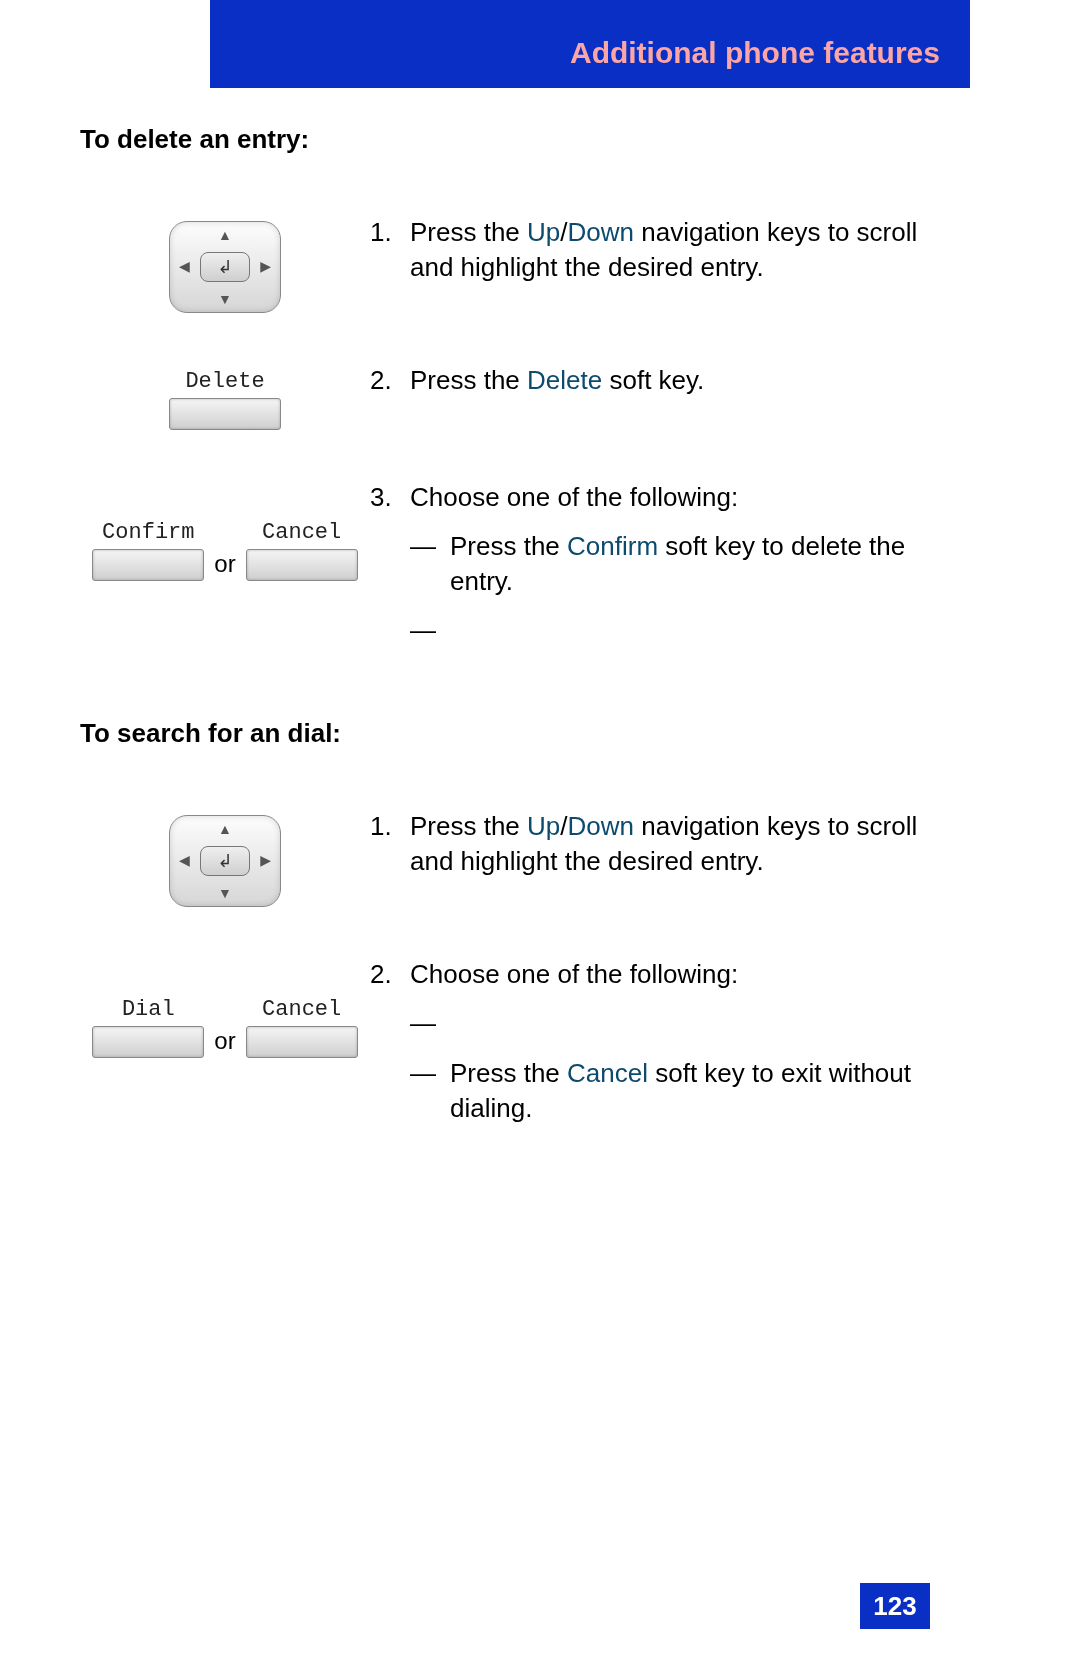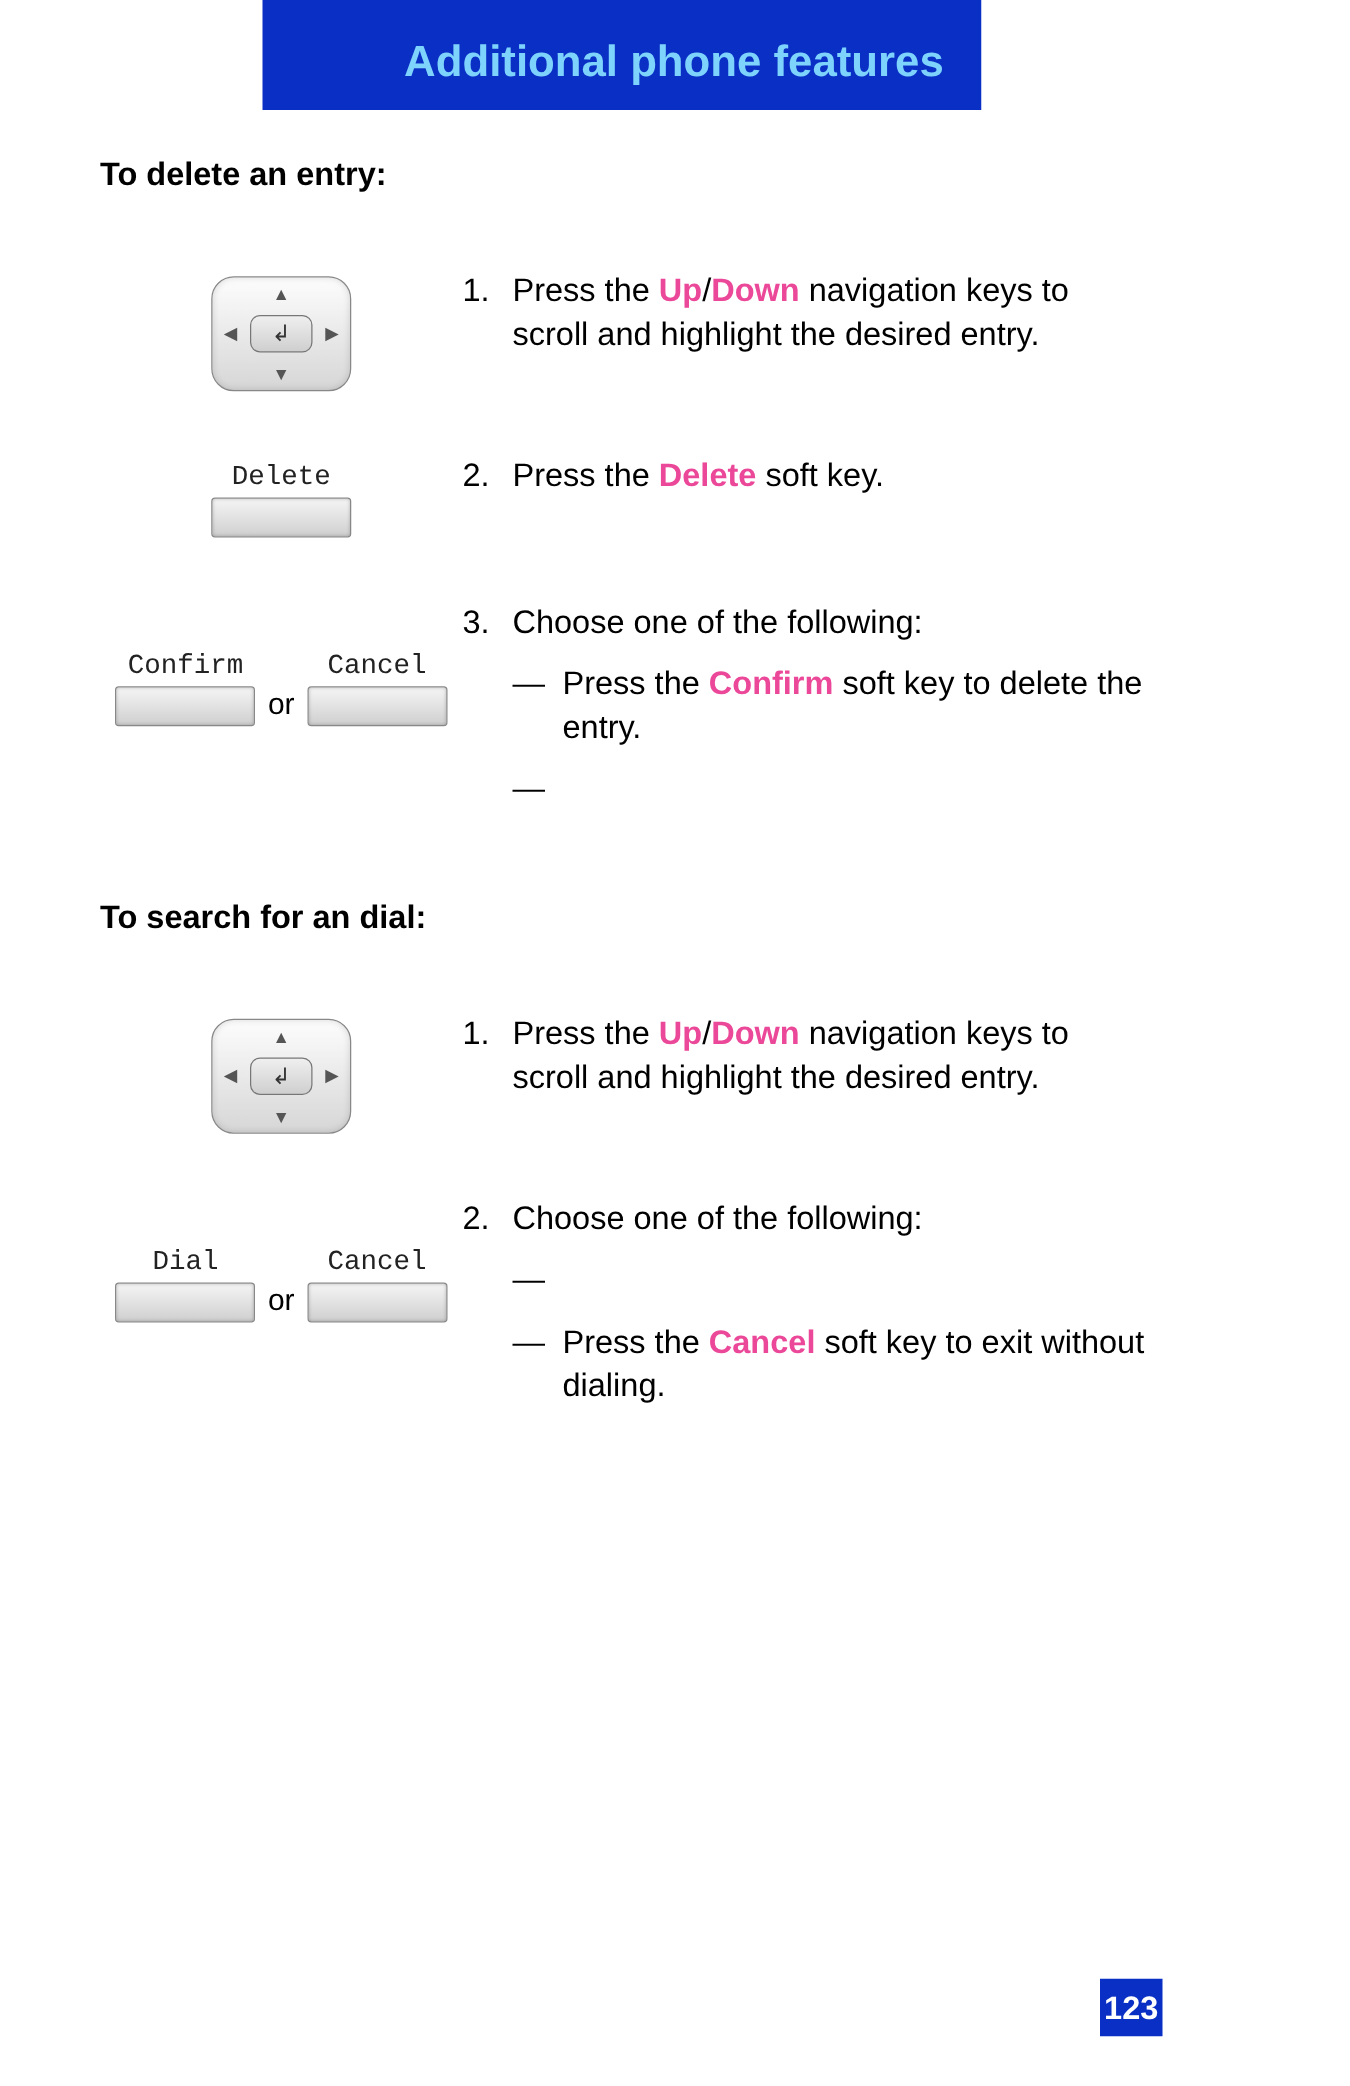--- a/index.html
+++ b/index.html
@@ -9,26 +9,26 @@
     background: #fff;
     width: 1080px;
     height: 1669px;
     position: relative;
     box-sizing: border-box;
   }
   .header-bar {
     position: absolute;
     top: 0;
     left: 210px;
-    width: 575px;
+    width: 760px;
     height: 88px;
     background: #0a2fc4;
-    color: #7dd3fc;
+    color: #fca5a5;
     font-weight: bold;
-    font-size: 35px;
+    font-size: 30px;
     display: flex;
     align-items: flex-end;
     justify-content: flex-end;
     padding: 0 30px 18px 0;
     box-sizing: border-box;
   }
   .content {
     position: absolute;
     top: 110px;
     left: 80px;
@@ -70,22 +70,22 @@
   .sub-line {
     display: flex;
     margin-top: 14px;
     padding-left: 40px;
   }
   .dash {
     width: 40px;
     flex: 0 0 40px;
   }
   .blue-key {
-    color: #ec4899;
-    font-weight: bold;
+    color: #0c4a6e;
+    font-weight: normal;
   }
   
   .navkey {
     width: 110px;
     height: 90px;
     background: linear-gradient(#fdfdfd, #d6d6d6);
     border: 1px solid #888;
     border-radius: 18px;
     position: relative;
     box-shadow: inset 0 0 6px rgba(0,0,0,0.15);
@@ -138,21 +138,21 @@
   }
   .or-text {
     font-family: Arial, Helvetica, sans-serif;
     font-size: 24px;
     margin: 0 2px 3px 2px;
   }
   .page-num-box {
     position: absolute;
     bottom: 40px;
     right: 150px;
-    width: 50px;
+    width: 70px;
     height: 46px;
     background: #0a2fc4;
     color: #fff;
     font-weight: bold;
     font-size: 26px;
     display: flex;
     align-items: center;
     justify-content: center;
   }
 </style>

